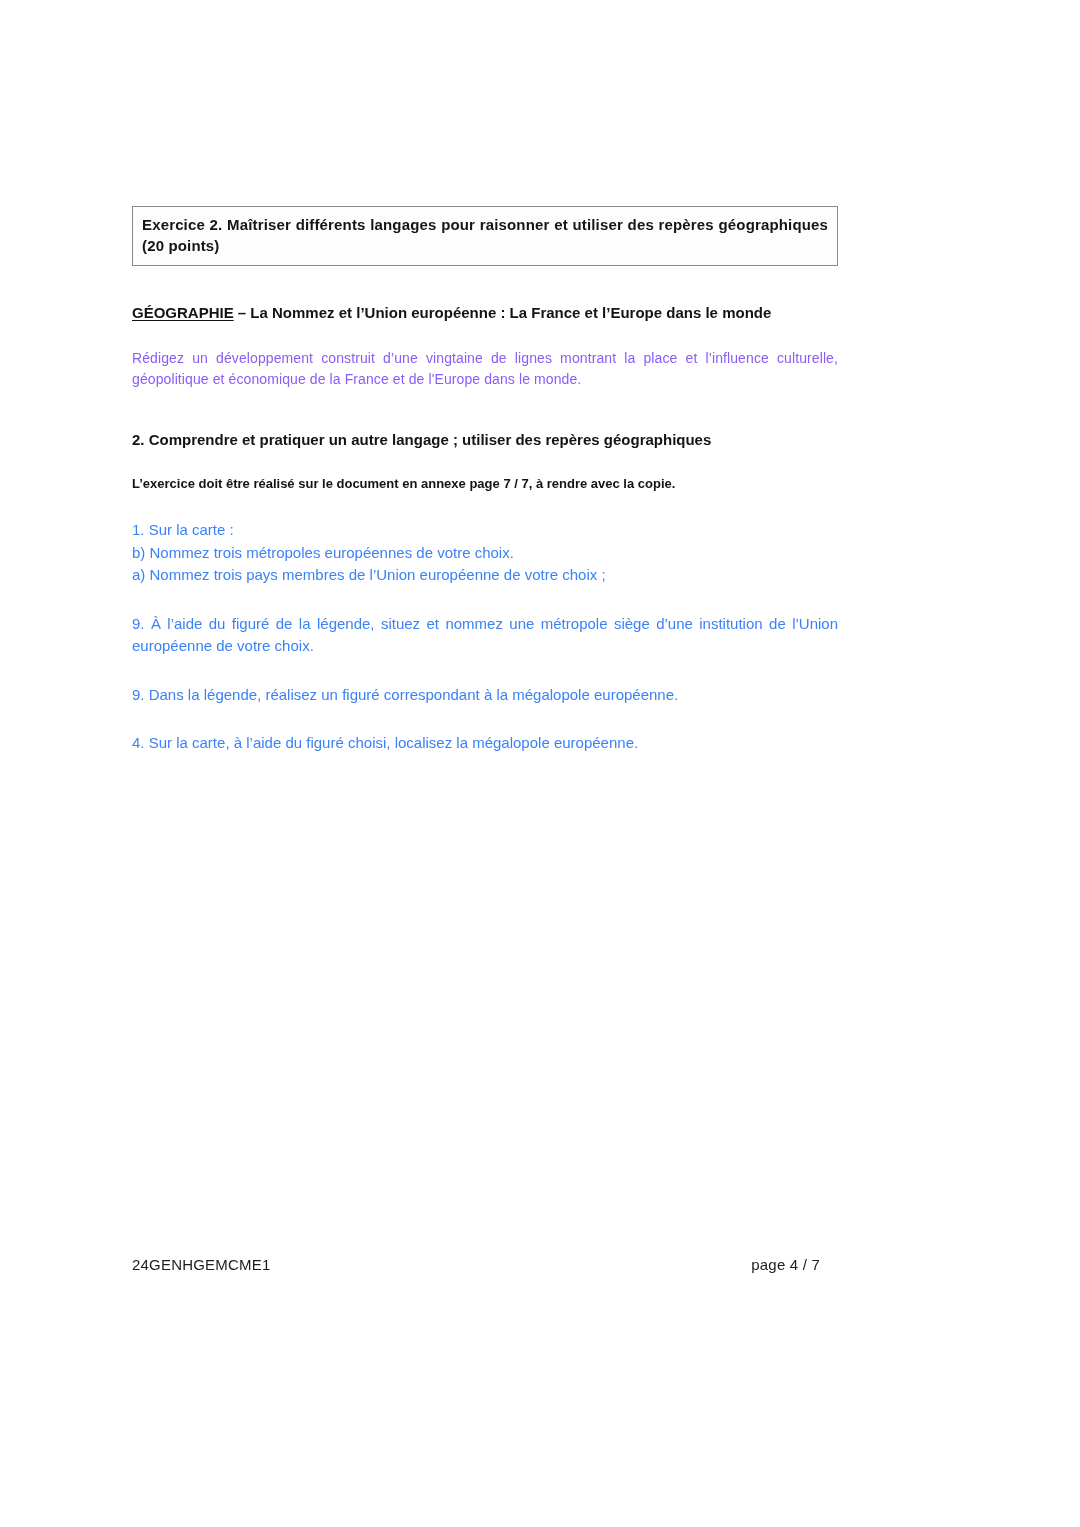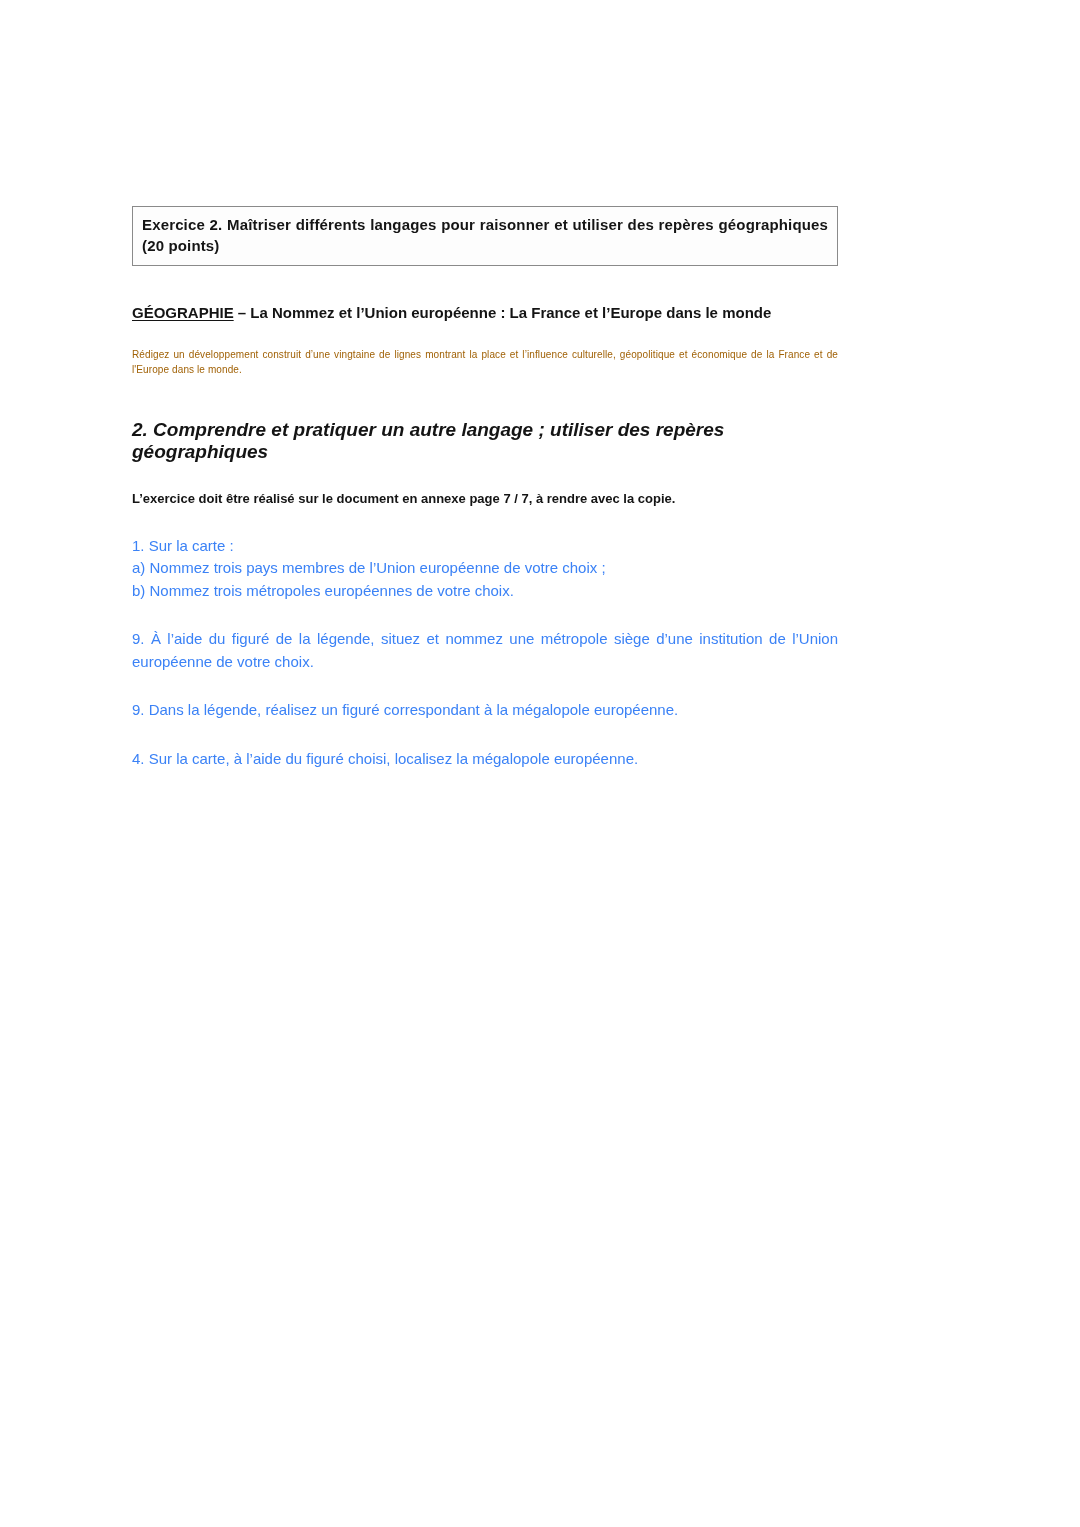--- a/index.html
+++ b/index.html
@@ -66,33 +66,32 @@
 
   .h-dev {
     margin-top: 27px;
     font-size: 15px;
     font-weight: bold;
     color: #141414;
   }
 
   .p-redigez {
     margin-top: 25px;
-    font-size: 10px;
+    font-size: 14px;
     line-height: 1.45;
     text-align: justify;
-    color: #a16207;
+    color: #8b5cf6;
     letter-spacing: 0.1px;
   }
 
   .h-comprendre {
     margin-top: 42px;
-    font-size: 19px;
+    font-size: 15px;
     font-weight: bold;
     color: #141414;
-    font-style: italic;
   }
 
   .p-annexe {
     margin-top: 26px;
     font-size: 13px;
     font-weight: bold;
     line-height: 1.48;
     text-align: justify;
     color: #141414;
   }
@@ -133,32 +132,36 @@
 
 
     <p class="p-redigez">Rédigez un développement construit d’une vingtaine de lignes montrant la place et l’influence culturelle, géopolitique et économique de la France et de l'Europe dans le monde.</p>
 
     <div class="h-comprendre">2. Comprendre et pratiquer un autre langage ; utiliser des repères géographiques</div>
 
     <p class="p-annexe">L’exercice doit être réalisé sur le document en annexe page 7 / 7, à rendre avec la copie.</p>
 
     <div class="q-block">
       <span class="q-line">1. Sur la carte :</span>
+      <span class="q-line">b) Nommez trois métropoles européennes de votre choix.</span>
       <span class="q-line">a) Nommez trois pays membres de l’Union européenne de votre choix ;</span>
-      <span class="q-line">b) Nommez trois métropoles européennes de votre choix.</span>
     </div>
 
     <div class="q-block justify">
       <span class="q-line">9. À l’aide du figuré de la légende, situez et nommez une métropole siège d’une institution de l’Union européenne de votre choix.</span>
     </div>
 
     <div class="q-block">
       <span class="q-line">9. Dans la légende, réalisez un figuré correspondant à la mégalopole européenne.</span>
     </div>
 
     <div class="q-block">
       <span class="q-line">4. Sur la carte, à l’aide du figuré choisi, localisez la mégalopole européenne.</span>
     </div>
 
   </div>
 
+  <div class="footer">
+    <span class="footer-code">24GENHGEMCME1</span>
+    <span class="footer-page">page 4 / 7</span>
+  </div>
 
 </div>
 
 </body></html>

